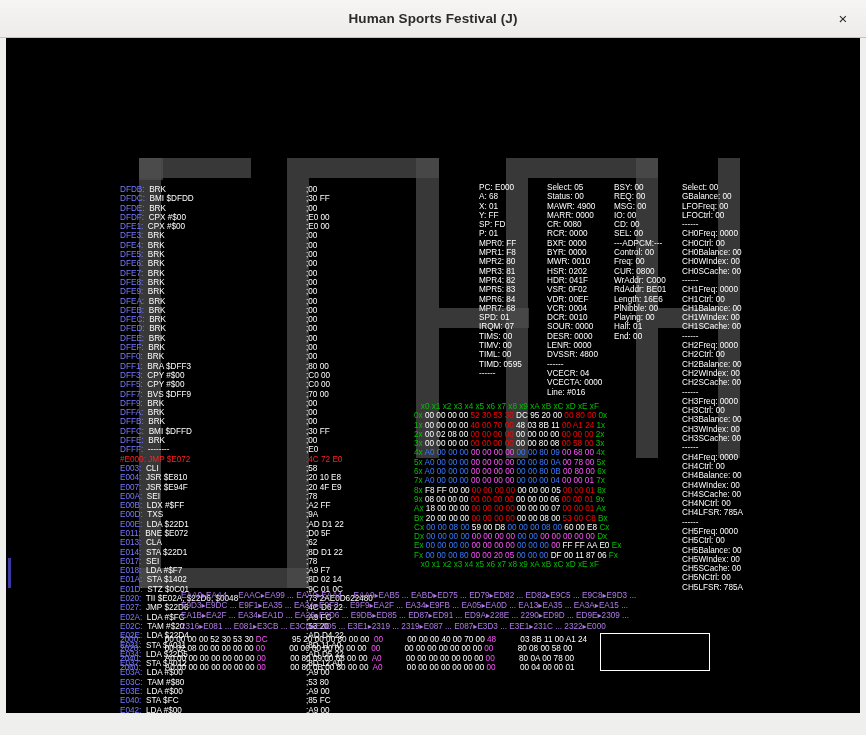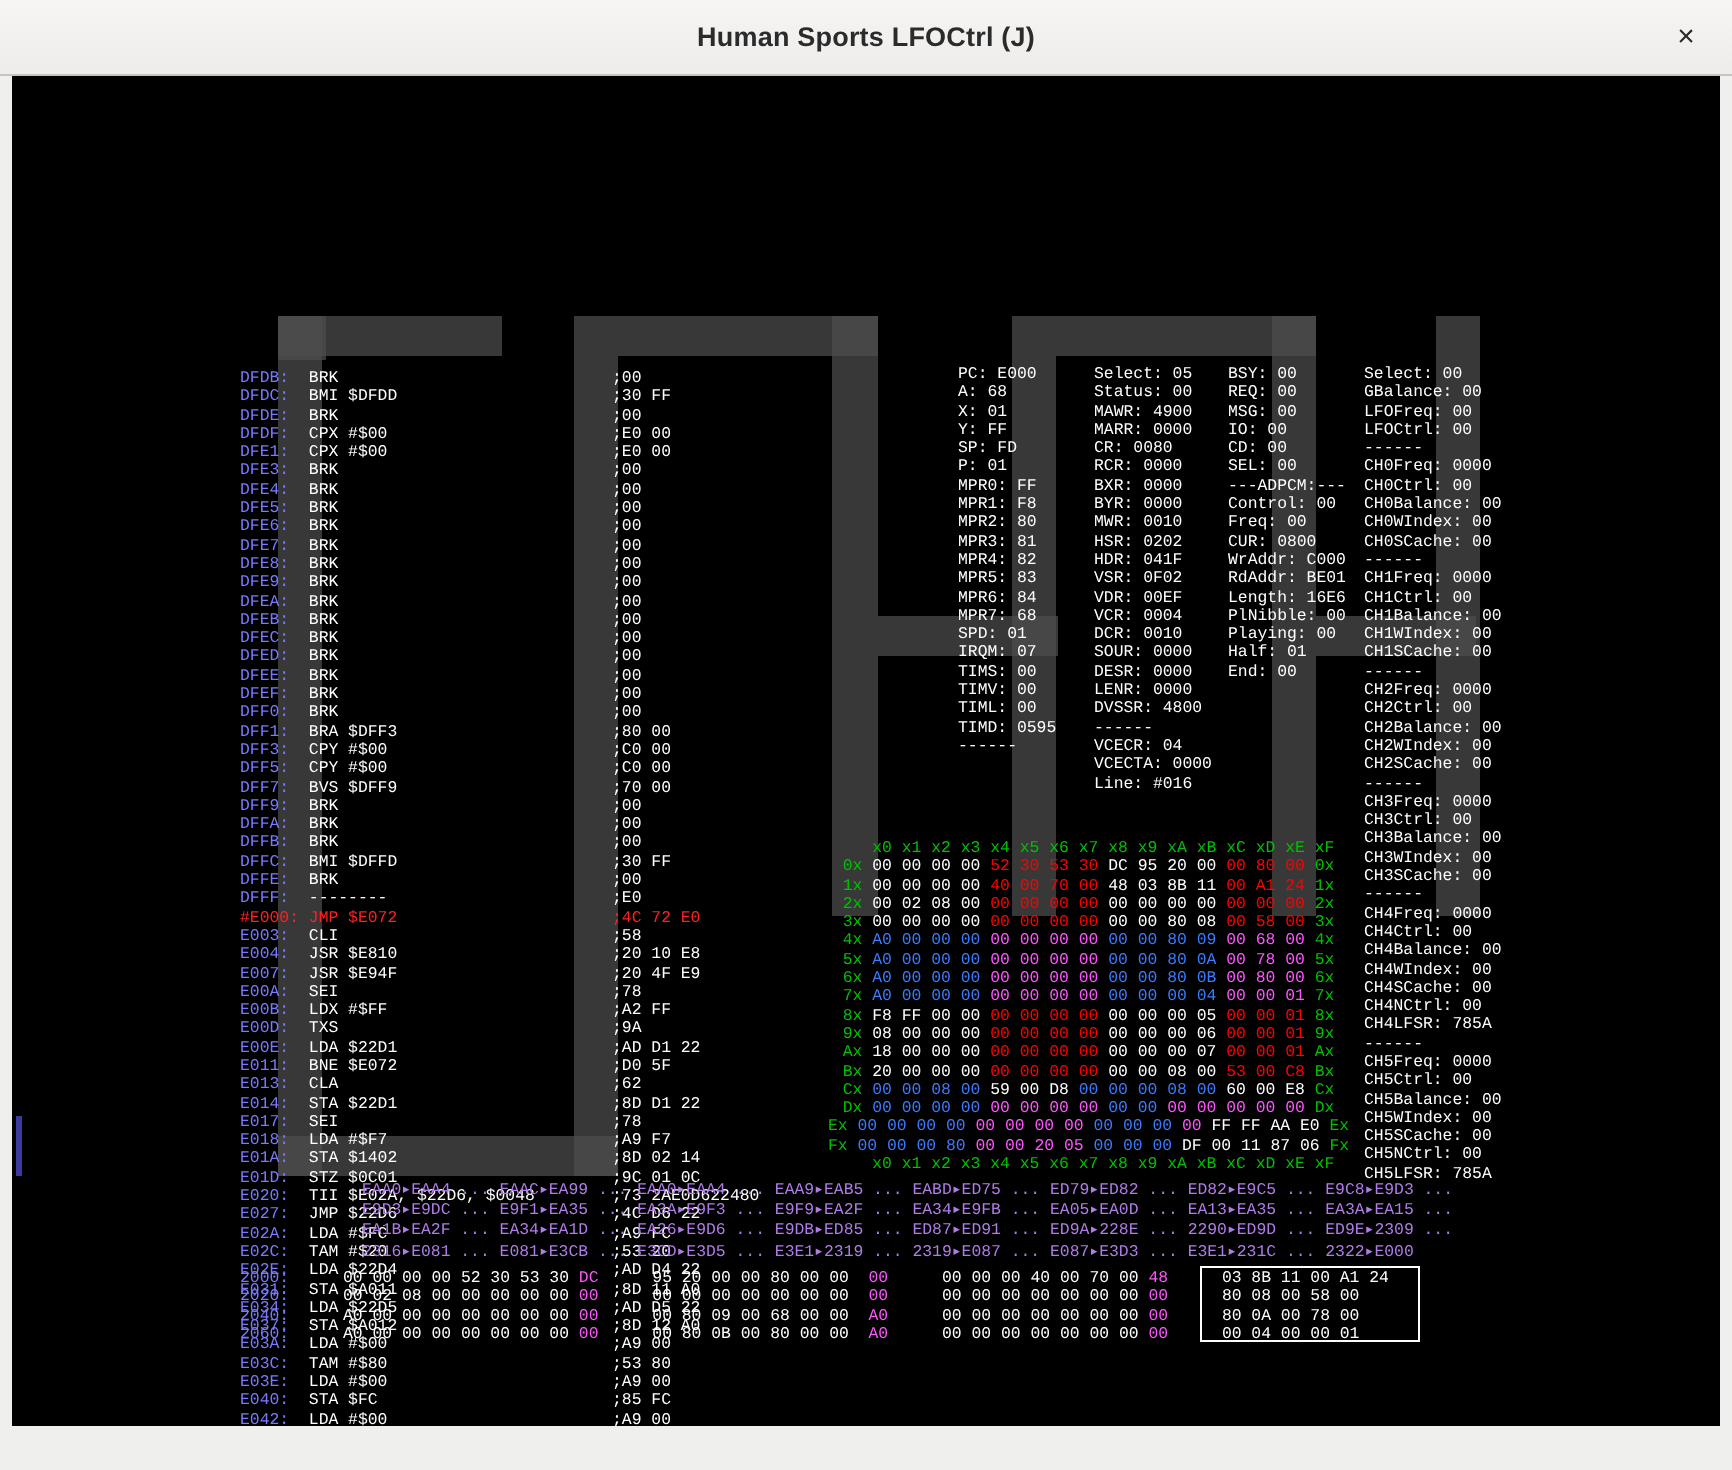--- a/index.html
+++ b/index.html
@@ -37,21 +37,21 @@
     flex:1 1 auto;
     background:#000;
     overflow:hidden;
   }
   #bottombar{height:22px;flex:0 0 22px;background:#efefee;}
   
   .bgshape{position:absolute;background:#4d4d4d;opacity:.72;}
   
   .mono{
     position:absolute;
-    font-family:Liberation Mono, monospace;
+    font-family:Liberation Sans, sans-serif;
     font-size:8.2px;
     line-height:9.3px;
     white-space:pre;
     letter-spacing:0px;
   }
   .c-white {color:#ffffff;}
   .c-red   {color:#ff0000;}
   .c-green {color:#00c000;}
   .c-cyan  {color:#3a7bff;}
   .c-mag   {color:#ff55ff;}
@@ -70,21 +70,21 @@
 
   
   .regcol{top:145px;color:#ffffff;}
   .regcol .ln{display:block;height:9.3px;}
   #reg1{left:473px;}
   #reg2{left:541px;}
   #reg3{left:608px;}
   #reg4{left:676px;}
 
   
-  #pgrid{left:408px;top:382px;text-align:center;}
+  #pgrid{left:408px;top:364px;}
   #pgrid .ln{display:block;height:9.3px;}
 
   
   #trace{left:160px;top:553px;margin-left:15px;}
   #trace .ln{display:block;height:10.2px;color:#b07ce8;}
 
   
   #memdump{left:114px;top:597px;}
   #memdump .ln{display:block;height:9.3px;}
   #memdump .a{color:#7a7aff;}
@@ -94,21 +94,21 @@
   #asciidump .ln{display:block;height:9.3px;}
   .asciibox{position:absolute;left:594px;top:595px;width:108px;height:36px;border:1px solid #ffffff;}
   .leftbar{position:absolute;left:2px;top:520px;width:3px;height:30px;background:#3a3aa0;}
 </style>
 </head>
 <body>
 
 <div id="window">
 
   <div id="titlebar">
-    <span id="titlebar-title">Human Sports LFOCtrl (J)</span>
+    <span id="titlebar-title">Human Sports Festival (J)</span>
     <span id="close-btn">×</span>
   </div>
 
   <div id="screen">
 
     <div class="bgshape" style="left:133px;top:120px;width:24px;height:22px;"></div>
     <div class="bgshape" style="left:133px;top:120px;width:112px;height:20px;"></div>
     <div class="bgshape" style="left:133px;top:120px;width:22px;height:430px;"></div>
     <div class="bgshape" style="left:133px;top:530px;width:170px;height:20px;"></div>
     <div class="bgshape" style="left:281px;top:120px;width:22px;height:430px;"></div>

